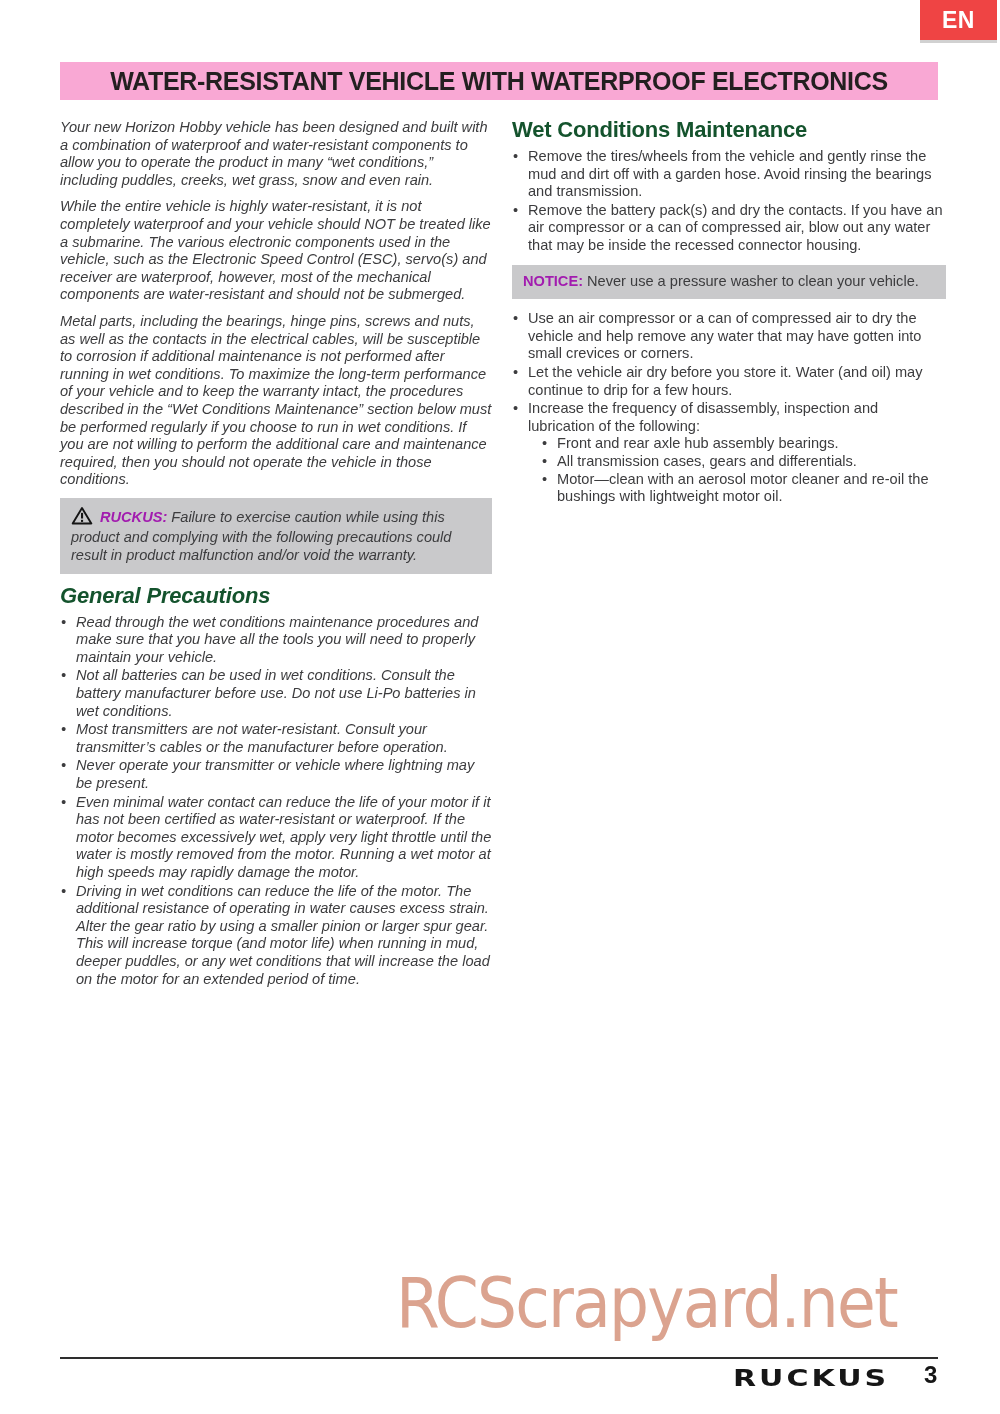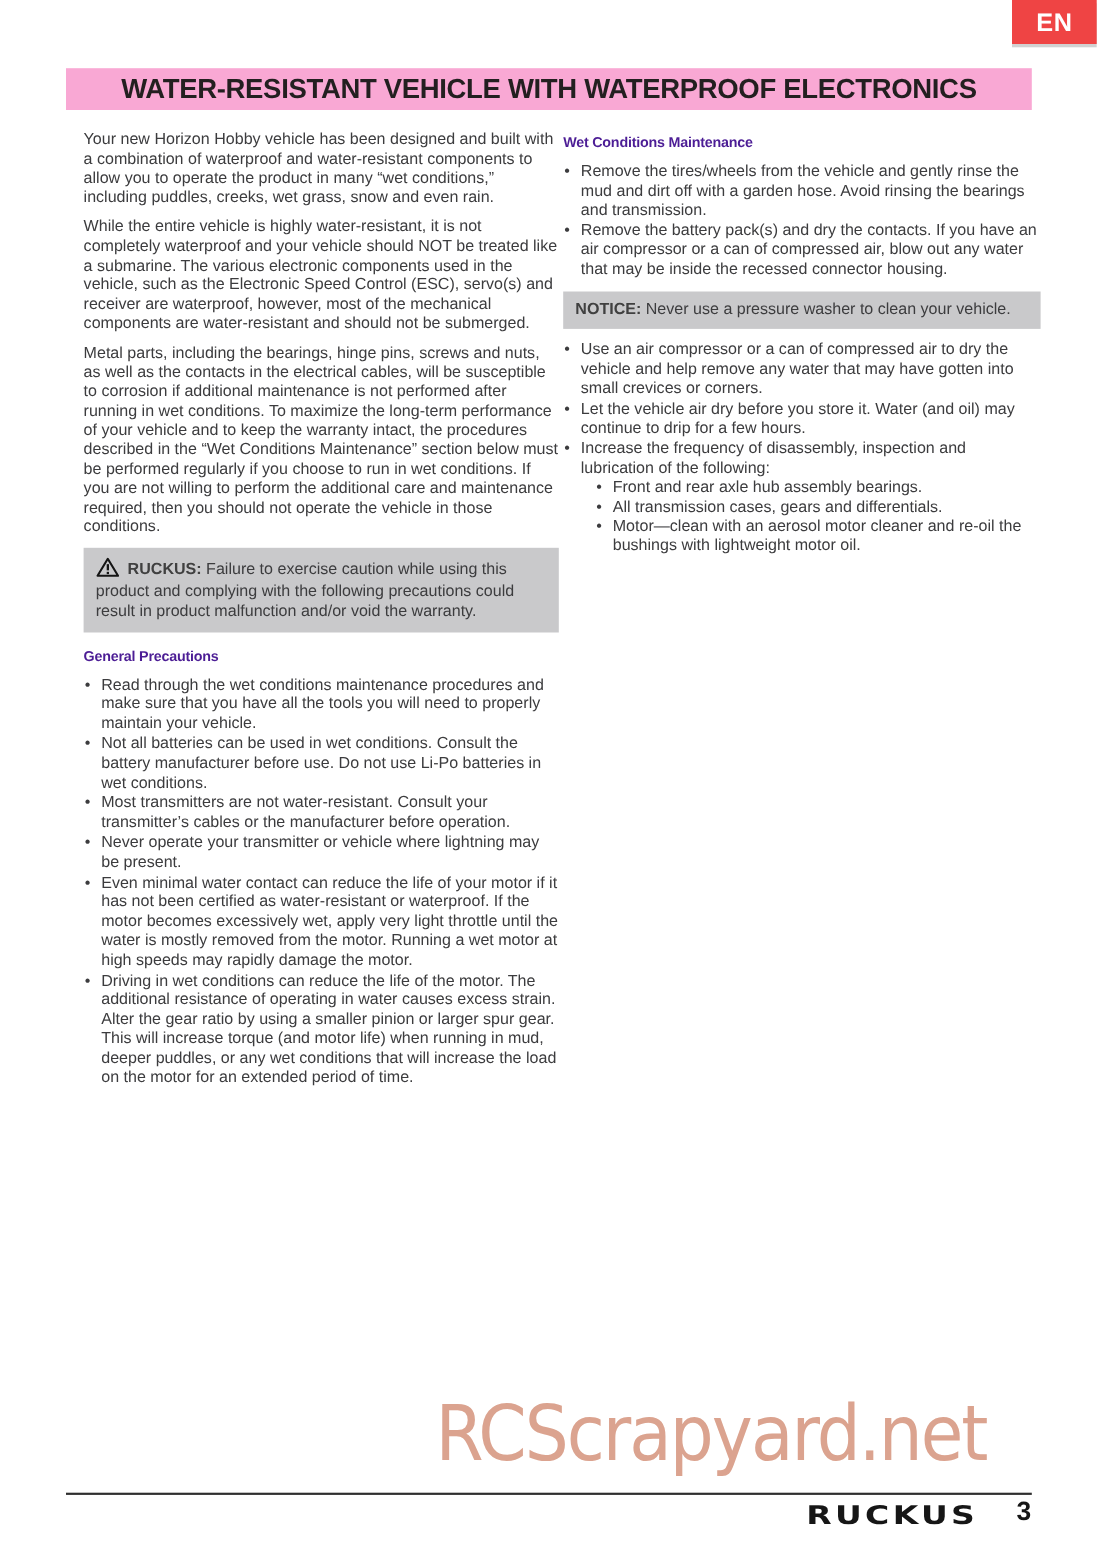--- a/index.html
+++ b/index.html
@@ -14,32 +14,32 @@
     box-shadow:0 3px 0 rgba(0,0,0,0.18);
   }
 
   .title-bar {
     position:absolute; left:60px; top:62px; width:878px; height:38px;
     background:#f9a8d4; display:flex; align-items:center; justify-content:center;
     font-size:25px; font-weight:bold; color:#231f20; letter-spacing:-0.3px; white-space:nowrap;
   }
 
   .col { position:absolute; top:119px; font-size:14.6px; line-height:17.6px; color:#3c3c3e; }
-  .col-left  { left:76px;  width:432px; }
+  .col-left  { left:60px;  width:432px;font-style:italic; }
   .col-right { left:512px; width:434px; }
 
   p.body { margin:0 0 9px 0; }
 
-  h2 { font-size:13px; line-height:22px; color:#4c1d95; margin:5px 0 7px 0; letter-spacing:-0.2px; }
+  h2 { font-size:22px; line-height:22px; color:#14532d; margin:5px 0 7px 0; letter-spacing:-0.2px; }
   .col-right h2 { margin-top:0; }
 
   .graybox {
     background:#c9c9cb; padding:8px 11px 9px 11px; margin:4px 0 11px 0;
   }
-  .graybox .label { font-weight:bold; color:#404040; }
+  .graybox .label { font-weight:bold; color:#a21caf; }
   .warn-icon { display:inline-block; vertical-align:-3px; margin-right:7px; }
 
   ul { list-style:none; }
   li { position:relative; padding-left:16px; margin-bottom:1px; }
   li::before { content:"\2022"; position:absolute; left:1px; top:0; color:#3c3c3e; }
   ul.sub { margin:0 0 0 13px; }
   ul.sub li { margin-bottom:0; }
 
   .watermark {
     position:absolute; left:396px; top:1262px;

